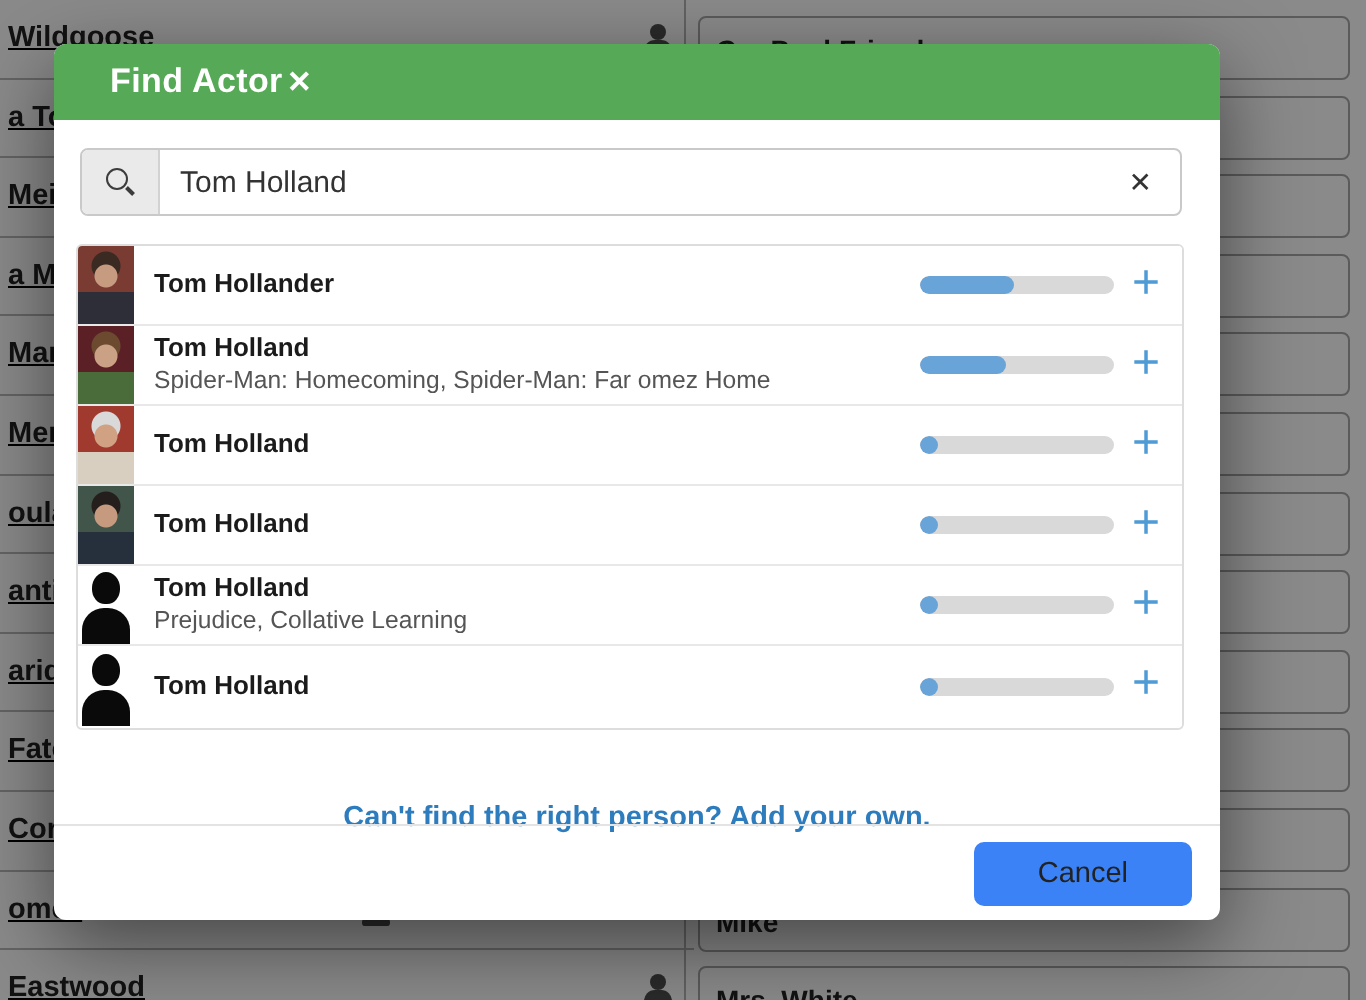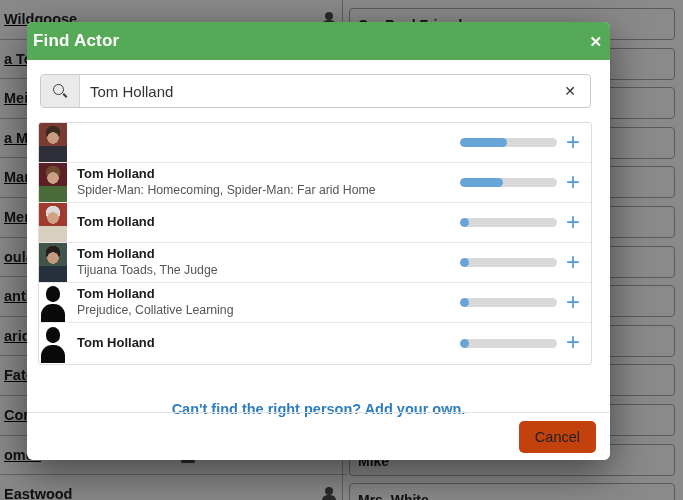--- a/index.html
+++ b/index.html
@@ -26,21 +26,21 @@
   .bg-right{position:absolute;left:347px;top:0;right:0;height:500px;}
   .bg-box{position:absolute;left:2px;width:326px;height:32px;border:1px solid #a8a8a8;
     border-radius:4px;background:#fff;font-size:14px;font-weight:700;color:#222;
     line-height:32px;padding:0 8px;box-sizing:border-box;white-space:nowrap;overflow:hidden;}
   .overlay{position:absolute;inset:0;background:rgba(0,0,0,0.46);}
 
   
   .modal{position:absolute;left:27px;top:22px;width:583px;height:438px;background:#fff;
     border-radius:6px;box-shadow:0 12px 40px rgba(0,0,0,0.5);}
   .modal-header{position:absolute;top:0;left:0;right:0;height:38px;border-radius:6px 6px 0 0;
-    display:flex;align-items:center;justify-content:space-between;padding:0 6px;box-sizing:border-box;}
+    display:flex;align-items:center;justify-content:flex-start;padding:0 28px;box-sizing:border-box;}
   .modal-title{color:#fff;font-size:17px;font-weight:700;letter-spacing:.2px;}
   .modal-close{color:#fff;font-size:15px;font-weight:700;background:none;border:none;
     cursor:pointer;padding:2px;line-height:1;}
 
   .search-wrap{position:absolute;top:52px;left:13px;right:19px;height:32px;
     border:1px solid #c9c9c9;border-radius:4px;display:flex;align-items:stretch;background:#fff;}
   .search-iconbox{width:38px;flex:none;background:#eaeaea;border-right:1px solid #d2d2d2;
     border-radius:3px 0 0 3px;display:flex;align-items:center;justify-content:center;}
   .search-icon{position:relative;width:16px;height:16px;}
   .search-icon::before{content:"";position:absolute;width:9px;height:9px;border:1.7px solid #3c3c3c;
@@ -70,22 +70,22 @@
   .pop-bar{width:97px;height:9px;flex:none;border-radius:5px;background:#d9d9d9;
     overflow:hidden;margin-left:8px;}
   .pop-fill{height:100%;border-radius:5px;}
   .add-btn{flex:none;width:34px;border:none;background:none;font-size:24px;font-weight:400;
     cursor:pointer;line-height:1;padding:0 8px 2px 6px;}
 
   .add-link{position:absolute;top:362px;left:0;right:0;height:50px;display:flex;
     align-items:center;justify-content:center;font-size:14.5px;font-weight:700;cursor:pointer;}
   .modal-footer{position:absolute;left:0;right:0;bottom:0;height:48px;border-top:1px solid #e3e3e3;
     display:flex;align-items:center;justify-content:flex-end;padding-right:14px;box-sizing:border-box;}
-  .cancel-btn{background:#c2410c;border:none;border-radius:5px;font-family:"Liberation Sans",sans-serif;
-    font-size:14.5px;color:#222;padding:8px 16px;cursor:pointer;}
+  .cancel-btn{background:#3b82f6;border:none;border-radius:5px;font-family:"Liberation Sans",sans-serif;
+    font-size:14.5px;color:#222;padding:8px 32px;cursor:pointer;}
 </style>
 </head>
 <body>
 
 <div class="screen">
 
   <div class="bg-page">
     <div class="bg-left">
         <div class="bg-row" style="top: -0.5px;">
           <span class="bg-name">Wildgoose</span>
@@ -171,32 +171,33 @@
         <span class="search-icon"></span>
       </div>
       <input class="search-input" type="text" value="Tom Holland" style="">
       <button class="search-clear">✕</button>
     </div>
 
     <div class="results">
   <div class="result-row">
     <div class="avatar" style="background-color: rgb(122, 59, 51); background-image: radial-gradient(circle at 50% 15px, rgb(199, 155, 127) 0px, rgb(199, 155, 127) 5.5px, rgba(0, 0, 0, 0) 6px), radial-gradient(circle at 50% 10px, rgb(58, 42, 34) 0px, rgb(58, 42, 34) 7px, rgba(0, 0, 0, 0) 7.5px), linear-gradient(rgba(0, 0, 0, 0) 0px, rgba(0, 0, 0, 0) 23px, rgb(46, 46, 56) 23px);"></div>
     <div class="result-text">
+      <div class="result-name">Tom Hollander</div>
     </div>
     <div class="pop-bar">
       <div class="pop-fill" style="width: 48%; background: rgb(105, 164, 217);"></div>
     </div>
     <button class="add-btn" style="color: rgb(79, 155, 213);">+</button>
   </div>
 
   <div class="result-row">
     <div class="avatar" style="background-color: rgb(90, 32, 38); background-image: radial-gradient(circle at 50% 15px, rgb(202, 161, 132) 0px, rgb(202, 161, 132) 5.5px, rgba(0, 0, 0, 0) 6px), radial-gradient(circle at 50% 10px, rgb(107, 74, 47) 0px, rgb(107, 74, 47) 7px, rgba(0, 0, 0, 0) 7.5px), linear-gradient(rgba(0, 0, 0, 0) 0px, rgba(0, 0, 0, 0) 23px, rgb(74, 107, 58) 23px);"></div>
     <div class="result-text">
       <div class="result-name">Tom Holland</div>
-      <div class="result-works">Spider-Man: Homecoming, Spider-Man: Far arid Home</div>
+      <div class="result-works">Spider-Man: Homecoming, Spider-Man: Far omez Home</div>
     </div>
     <div class="pop-bar">
       <div class="pop-fill" style="width: 44%; background: rgb(105, 164, 217);"></div>
     </div>
     <button class="add-btn" style="color: rgb(79, 155, 213);">+</button>
   </div>
 
   <div class="result-row">
     <div class="avatar" style="background-color: rgb(160, 58, 46); background-image: radial-gradient(circle at 50% 15px, rgb(208, 161, 131) 0px, rgb(208, 161, 131) 5.5px, rgba(0, 0, 0, 0) 6px), radial-gradient(circle at 50% 10px, rgb(217, 217, 217) 0px, rgb(217, 217, 217) 7px, rgba(0, 0, 0, 0) 7.5px), linear-gradient(rgba(0, 0, 0, 0) 0px, rgba(0, 0, 0, 0) 23px, rgb(216, 207, 192) 23px);"></div>
     <div class="result-text">
@@ -205,21 +206,20 @@
     <div class="pop-bar">
       <div class="pop-fill" style="width: 9%; background: rgb(105, 164, 217);"></div>
     </div>
     <button class="add-btn" style="color: rgb(79, 155, 213);">+</button>
   </div>
 
   <div class="result-row">
     <div class="avatar" style="background-color: rgb(65, 85, 74); background-image: radial-gradient(circle at 50% 15px, rgb(197, 154, 126) 0px, rgb(197, 154, 126) 5.5px, rgba(0, 0, 0, 0) 6px), radial-gradient(circle at 50% 10px, rgb(36, 31, 29) 0px, rgb(36, 31, 29) 7px, rgba(0, 0, 0, 0) 7.5px), linear-gradient(rgba(0, 0, 0, 0) 0px, rgba(0, 0, 0, 0) 23px, rgb(38, 48, 61) 23px);"></div>
     <div class="result-text">
       <div class="result-name">Tom Holland</div>
-      <div class="result-works">Tijuana Toads, The Judge</div>
     </div>
     <div class="pop-bar">
       <div class="pop-fill" style="width: 9%; background: rgb(105, 164, 217);"></div>
     </div>
     <button class="add-btn" style="color: rgb(79, 155, 213);">+</button>
   </div>
 
   <div class="result-row">
     <div class="avatar silhouette"></div>
     <div class="result-text">

